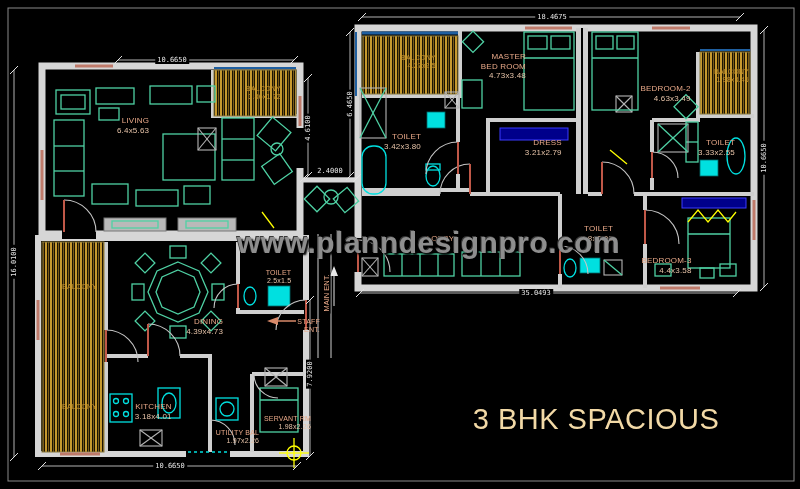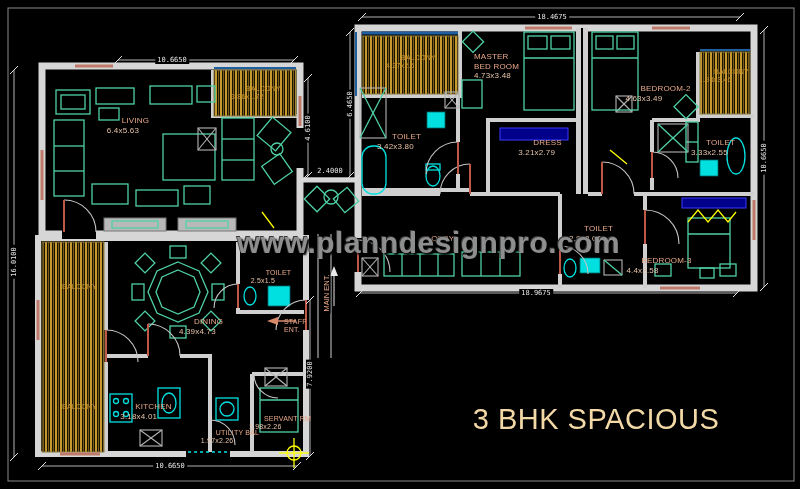--- a/index.html
+++ b/index.html
@@ -20,21 +20,21 @@
   .grayblk{ stroke:#b5b5b5; fill:none; stroke-width:1.1; }
   .dimline{ stroke:#e0e0e0; stroke-width:0.8; fill:none; }
   .tick   { stroke:#e0e0e0; stroke-width:1; }
   .arc    { stroke:#c4c4c4; stroke-width:1.1; fill:none; }
   .leaf   { stroke:var(--door_red,#c05848); stroke-width:2; }
   .salmon { stroke:#bf7a6a; stroke-width:3; }
   .yellow { stroke:var(--accent_yellow,#ffff00); fill:none; stroke-width:1.3; }
   .navy   { fill:var(--wardrobe_blue,#00008b); stroke:#3b3bff; stroke-width:1; }
 
   
-  .lbl { position:absolute; transform:translate(-50%,-50%); text-align:left;
+  .lbl { position:absolute; transform:translate(-50%,-50%); text-align:right;
          font-size:8px; line-height:1.2; letter-spacing:.2px; z-index:3; white-space:nowrap; }
   .lbl .name { color:var(--label_text,#e8a888);margin-left:15px; }
   .lbl .size { color:#e6c3a8; }
   .lbl.amber .name, .lbl.amber .size { color:#c9952e; }
   .lbl.small { font-size:7px; }
   .lbl.wrap .name { white-space:normal; width:52px; margin:0 auto; }
   .lbl.wrap2 .name { white-space:normal; width:36px; margin:0 auto; }
 
   
   .dim { position:absolute; transform:translate(-50%,-50%);
@@ -463,21 +463,21 @@
   <div class="size">1.98x2.26</div>
 </div>
 
 <div class="ent-v">MAIN ENT.</div>
 <div class="lbl wrap2 small" style="left:302px;top:326px">
   <div class="name">STAFF ENT.</div>
 </div>
 
 <div class="dim" style="left:172px;top:60px">10.6650</div>
 <div class="dim" style="left:552px;top:17px">18.4675</div>
-<div class="dim" style="left:536px;top:293px">18.9675</div>
+<div class="dim" style="left:536px;top:293px">35.0493</div>
 <div class="dim" style="left:170px;top:466px">10.6650</div>
 <div class="dim" style="left:330px;top:171px">2.4000</div>
 <div class="dim v" style="left:308px;top:128px">4.6100</div>
 <div class="dim v" style="left:350px;top:104px">6.4650</div>
 <div class="dim v" style="left:764px;top:158px">10.6650</div>
 <div class="dim v" style="left:14px;top:262px">16.0100</div>
 <div class="dim v" style="left:310px;top:374px">7.9200</div>
 
 <div id="watermark">www.planndesignpro.com</div>
 <div id="title">

